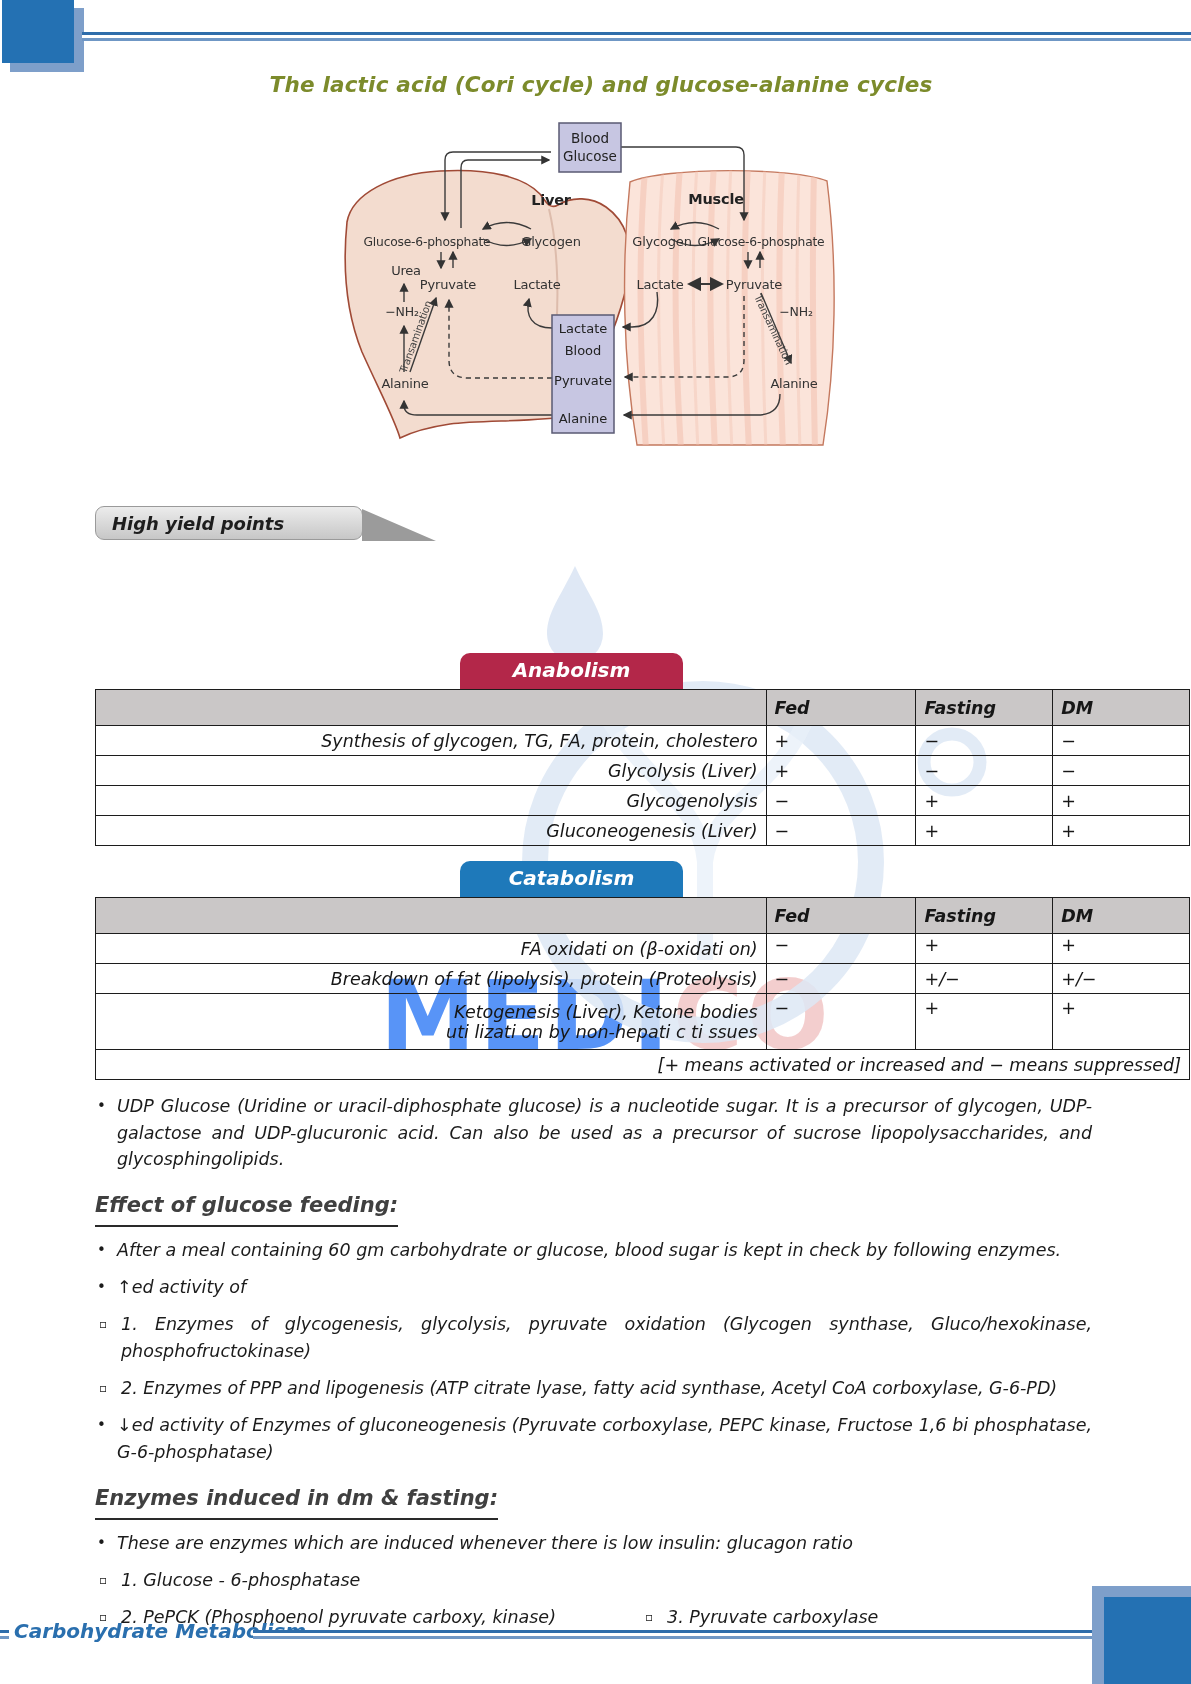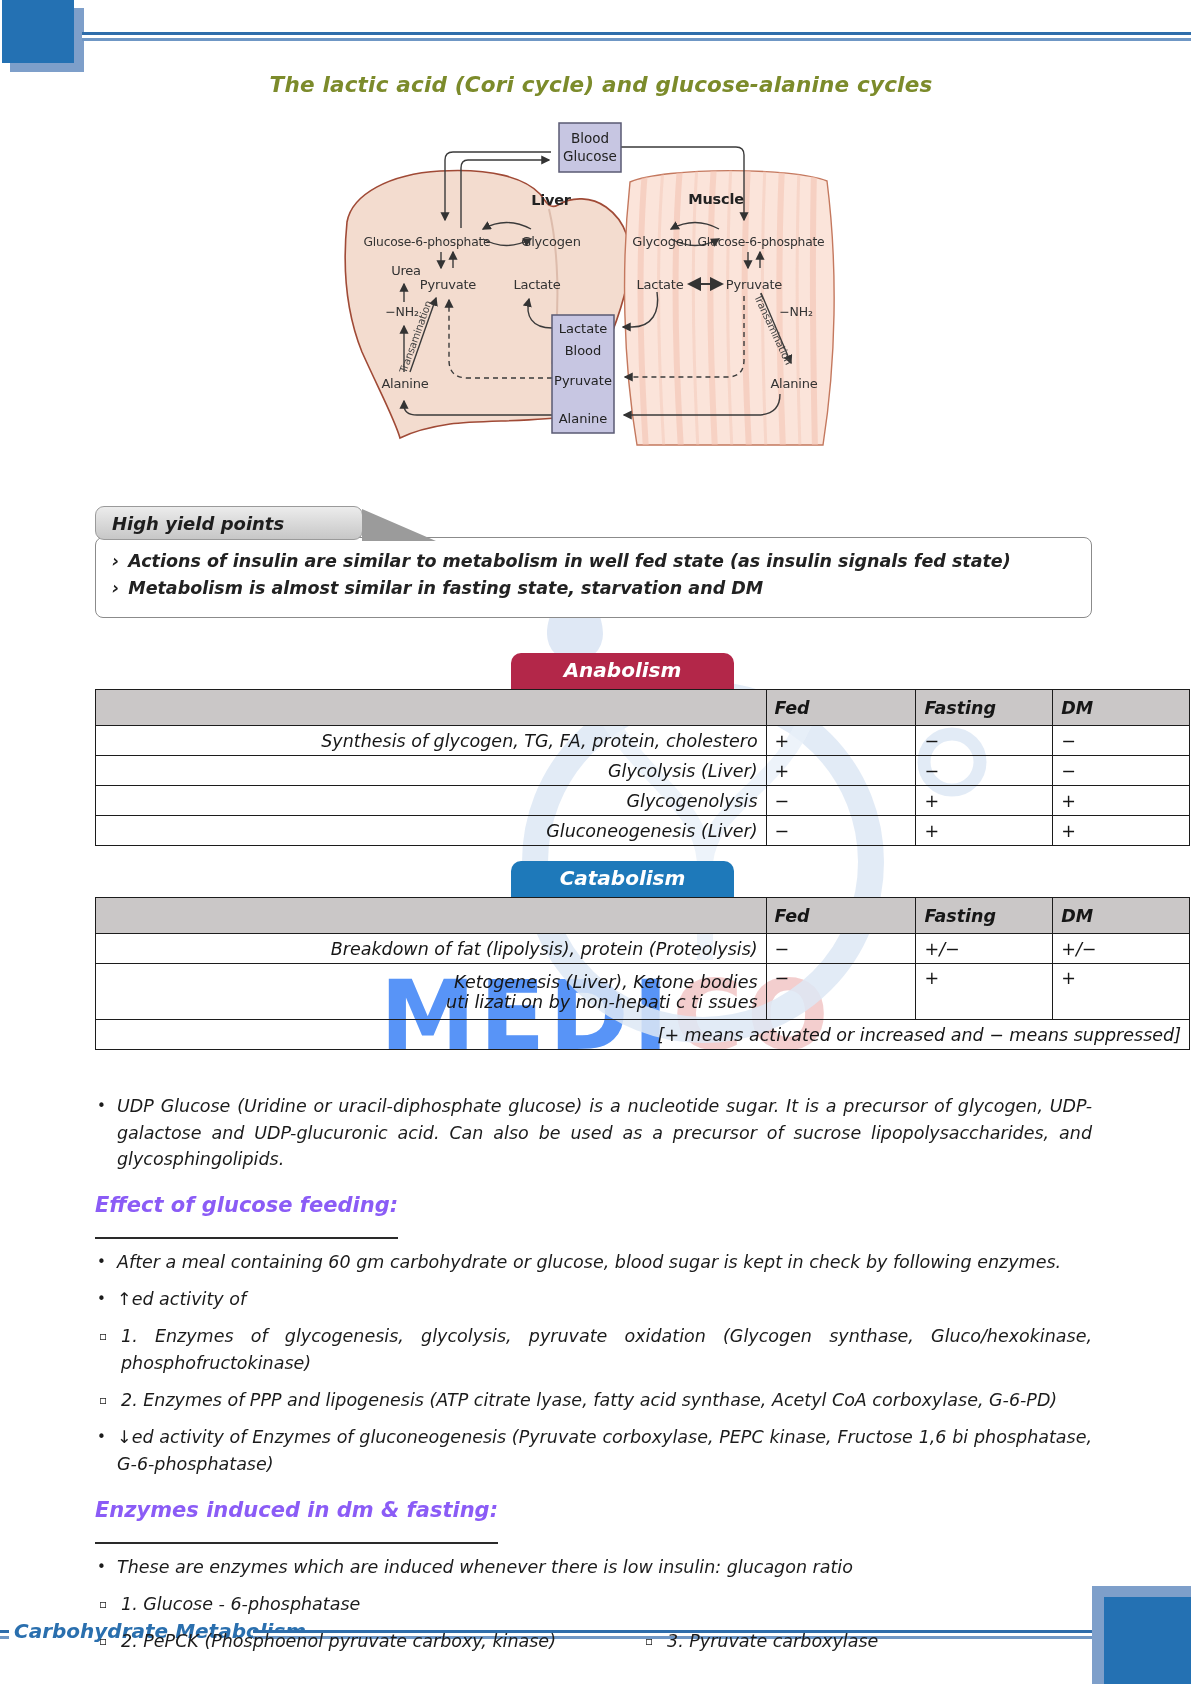--- a/index.html
+++ b/index.html
@@ -30,21 +30,21 @@
           border:1px solid #9a9a9a;border-radius:9px;
           font-size:18px;font-weight:bold;font-style:italic;color:#1d1d1d;
           line-height:33px;padding-left:16px;box-sizing:border-box;}
   .hy-fold{position:absolute;left:266px;top:2px;width:74px;height:32px;background:#9b9b9b;
            clip-path:polygon(0 0,100% 100%,0 100%);}
   .hy-box{position:relative;margin-top:-3px;border:1.6px solid #8b8b8b;border-radius:8px;
           background:#fff;padding:10px 16px 12px;z-index:1;}
   .hy-line{font-size:17.5px;font-weight:bold;font-style:italic;color:#222;margin:3px 0 7px;}
   .hy-line .mk{margin-right:9px;font-weight:bold;}
   
-  .banner{position:absolute;left:511px;width:223px;height:48px;border-radius:10px;z-index:1;
+  .banner{position:absolute;left:460px;width:223px;height:48px;border-radius:10px;z-index:1;
           color:#fff;font-size:20px;font-weight:bold;font-style:italic;text-align:center;line-height:35px;}
   .banner-anab{top:653px;background:#b32749;}
   .banner-catab{top:861px;background:#1e79ba;}
   
   .mtable{position:absolute;left:95px;width:1095px;border-collapse:collapse;z-index:1;
           font-style:italic;font-size:17.5px;color:#161616;}
   .mtable td{border:1.7px solid #1c1c1c;padding:1px 8px;vertical-align:middle;background:transparent;}
   .mtable tr.hdr td{background:#cac7c7;height:33px;font-weight:bold;}
   .mtable td.lbl{height:27px;text-align:right;}
   .t1{top:689px;}
@@ -52,21 +52,21 @@
   .ln2{display:block;}
   
   .lower{position:absolute;left:95px;top:1093px;width:997px;z-index:1;
          font-style:italic;color:#1b1b1b;font-size:17.5px;}
   .para{position:relative;padding-left:22px;text-align:justify;line-height:26.5px;}
   .b1{position:relative;padding-left:22px;line-height:27px;margin-top:10px;}
   .b2{position:relative;padding-left:26px;line-height:27px;margin-top:10px;text-align:justify;}
   .mkdot{position:absolute;left:2px;top:0;font-size:15px;}
   .mksq{position:absolute;left:4px;top:0;font-size:12px;}
   .shead{display:inline-block;margin-top:20px;font-size:21px;font-weight:bold;font-style:italic;
-         color:#8b5cf6;border-bottom:2.6px solid #2a2a2a;padding-bottom:20px;}
+         color:#404040;border-bottom:2.6px solid #2a2a2a;padding-bottom:8px;}
   .srow{display:flex;margin-top:10px;}
   .srow .b2{margin-top:0;}
   .srow .item2{width:520px;}
   
   .footer-text{position:absolute;left:14px;top:1619px;font-size:20px;font-weight:bold;
                font-style:italic;color:#2a6fae;}
   .f-stub{left:0;top:1630px;width:9px;}
   .f-line{left:253px;top:1630px;width:839px;}
 </style>
 </head>
@@ -186,24 +186,20 @@
       <text x="770" y="331" font-size="10.3" fill="#444" transform="rotate(65 770 331)">Transamination</text>
       <text x="794" y="388">Alanine</text>
     </g>
   </svg>
 
   <div class="hy">
     <div class="hy-tab">
       <span>High yield points</span>
       <div class="hy-fold"></div>
     </div>
-    <div class="hy-box">
-      <div class="hy-line"><span class="mk">›</span><span>Actions of insulin are similar to metabolism in well fed state (as insulin signals fed state)</span></div>
-      <div class="hy-line"><span class="mk">›</span><span>Metabolism is almost similar in fasting state, starvation and DM</span></div>
-    </div>
   </div>
 
   <div class="banner banner-anab">Anabolism</div>
   <table class="mtable t1">
     <colgroup>
         <col style="width:61.3%">
         <col style="width:13.7%">
         <col style="width:12.5%">
         <col style="width:12.5%">
       </colgroup>
@@ -250,20 +246,26 @@
         <col style="width:12.5%">
       </colgroup>
     <tbody>
         <tr class="hdr">
       <td></td>
       <td>Fed</td>
       <td>Fasting</td>
       <td>DM</td>
     </tr>
     <tr>
+      <td class="lbl">FA oxidati on (β-oxidati on)</td>
+      <td style="vertical-align:top;">−</td>
+      <td style="vertical-align:top;">+</td>
+      <td style="vertical-align:top;">+</td>
+    </tr>
+    <tr>
       <td class="lbl">Breakdown of fat (lipolysis), protein (Proteolysis)</td>
       <td>−</td>
       <td>+/−</td>
       <td>+/−</td>
     </tr>
     <tr>
       <td class="lbl" style="height:53px;">
         <span class="ln2">Ketogenesis (Liver), Ketone bodies</span>
         <span class="ln2">uti lizati on by non-hepati c ti ssues</span>
       </td>

